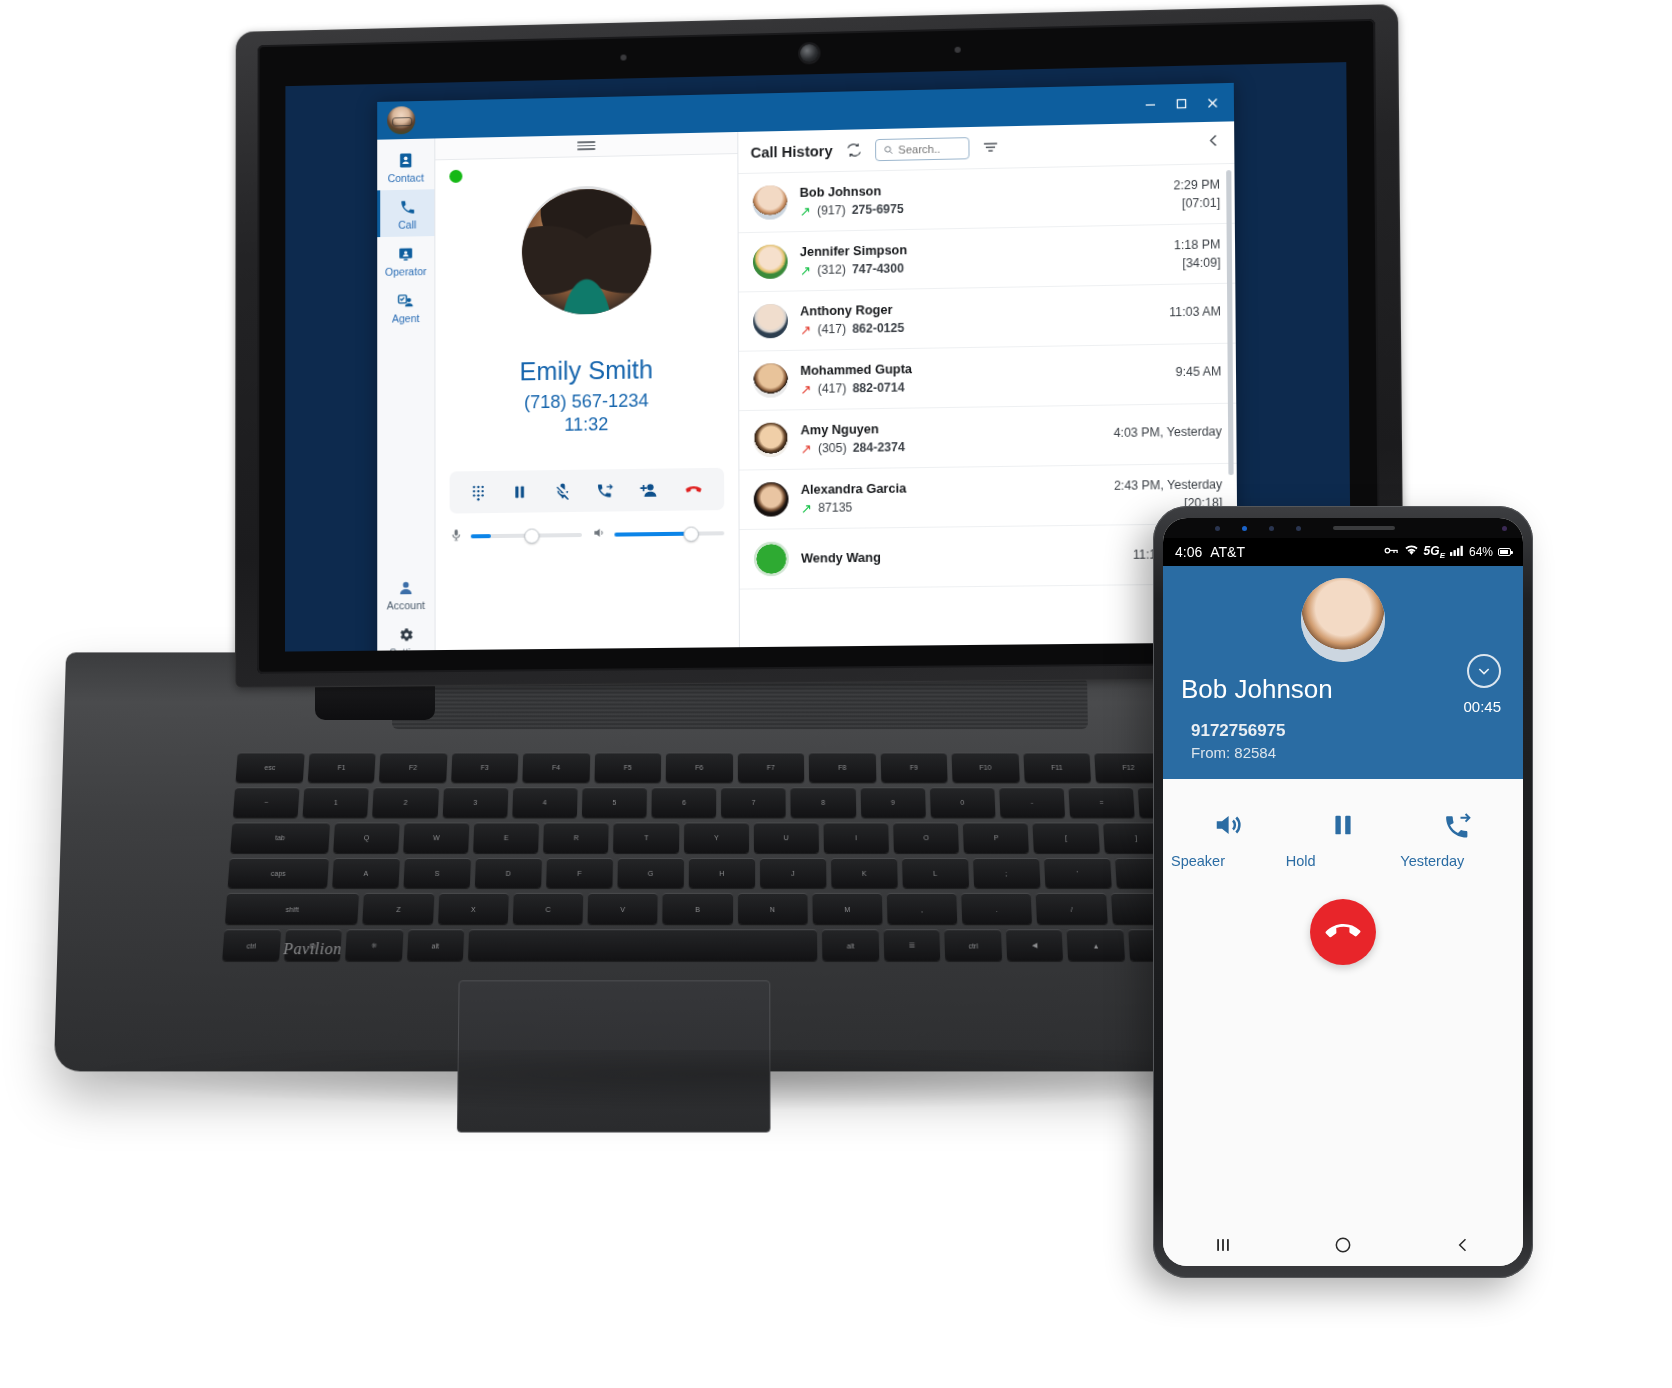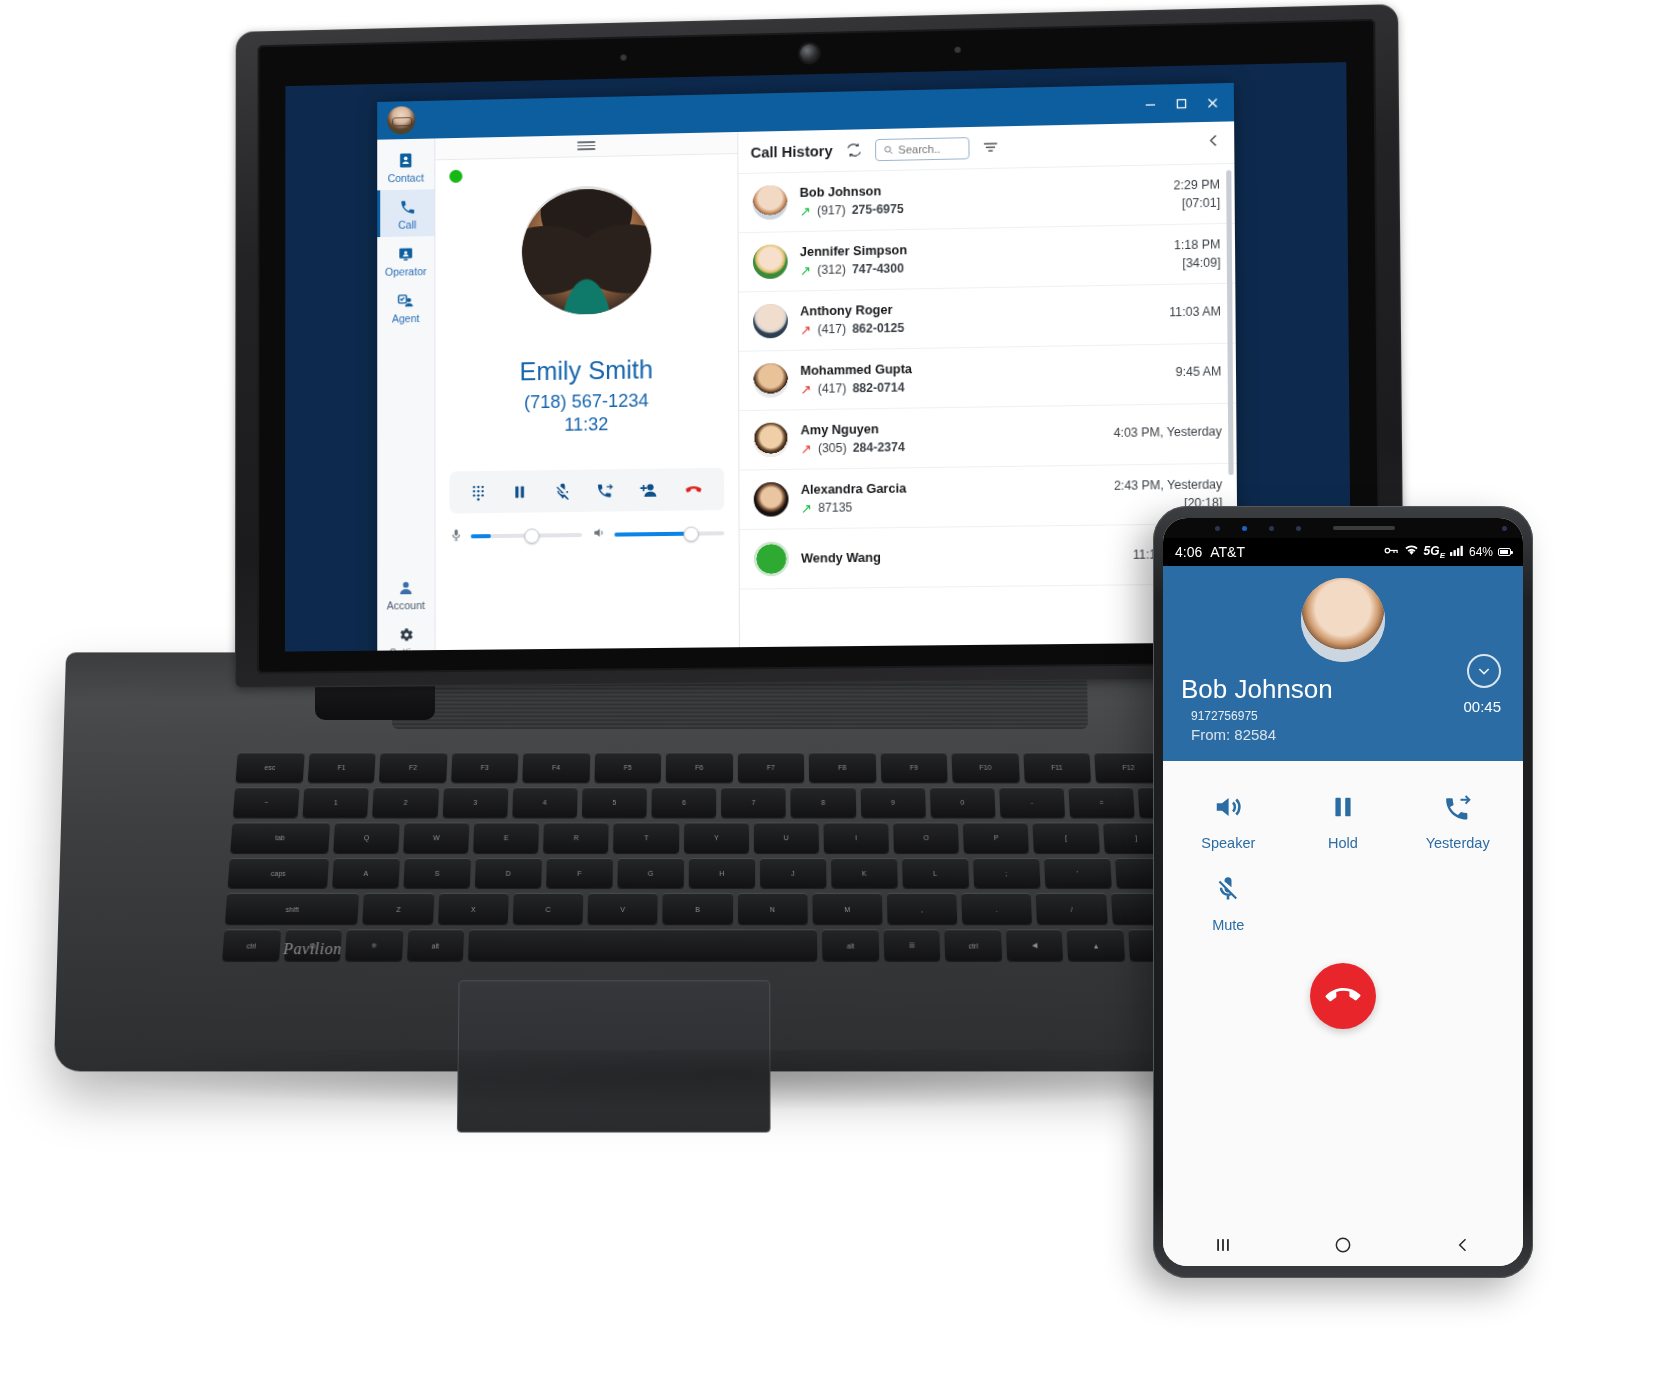--- a/index.html
+++ b/index.html
@@ -215,30 +215,30 @@
   .battbox { width: 13px; height: 8px; border:1.3px solid #fff; border-radius:2px; position:relative; }
   .battbox::after { content:""; position:absolute; left:1px; top:1px; bottom:1px; width: 8px; background:#fff; }
   .battbox::before { content:""; position:absolute; right:-3px; top:2px; width:2px; height:3px; background:#fff; border-radius:0 1px 1px 0; }
 
   .callhdr { background:#2a6ca3; padding: 12px 18px 18px; position:relative; }
   .phav {
     width: 84px; height: 84px; border-radius: 50%; margin: 0 auto; background:#ccd6e0;
     overflow:hidden; position:relative;
   }
   .phname { color:#fff; font-size: 26px; margin-top: 12px; }
-  .phnum { color:#e9eef3; font-size: 12px; margin-top: 4px; padding-left: 10px; }
+  .phnum { color:#e9eef3; font-size: 17px; margin-top: 16px; padding-left: 10px; font-weight: bold; }
   .phfrom { color:#dbe4ec; font-size: 15px; margin-top: 3px; padding-left: 10px; }
   .chevron {
     position:absolute; right: 22px; top: 88px; width: 34px; height:34px; border-radius:50%;
     border: 2px solid #dce6ef; display:flex; align-items:center; justify-content:center; color:#eaf1f7;
   }
   .phdur { position:absolute; right: 22px; top: 132px; color:#fff; font-size: 15px; }
 
   .phgrid { flex:1; background:#fafafa; display:grid; grid-template-columns: repeat(3,1fr); grid-template-rows: auto auto 1fr; padding: 26px 8px 0; }
-  .pcell { text-align:center; color:#2b6ca3; }
+  .pcell { color:#2b6ca3; }
   .pcell .pic { height: 40px; display:flex; align-items:center; justify-content:center; }
   .pcell .plbl { font-size: 14.5px; margin-top: 8px; color:#2b6ca3; }
   .endrow { grid-column: 1/4; display:flex; align-items:flex-start; justify-content:center; padding-top: 30px; }
   .endbtn {
     width: 66px; height: 66px; border-radius:50%; background:#e8252a;
     display:flex; align-items:center; justify-content:center; color:#fff; cursor:pointer;
     box-shadow: 0 3px 8px rgba(0,0,0,.2);
   }
   .navbar { height: 42px; background:#fafafa; display:flex; align-items:center; justify-content:space-around; color:#2b2b2b; }
   .navbar .nb { display:flex; align-items:center; justify-content:center; cursor:pointer; }
@@ -798,30 +798,20 @@
         <div class="pcell">
           <div class="pic">
             <svg width="30" height="30" viewBox="0 0 24 24" fill="#2b6ca3">
                 <path d="M5.6 12c1.4 2.8 3.6 5 6.4 6.4l2-2c.3-.3.7-.4 1-.2 1.1.4 2.3.6 3.5.6.6 0 1 .4 1 1v3.2c0 .6-.4 1-1 1C9.6 22 2.5 14.9 2.5 6c0-.6.4-1 1-1h3.3c.6 0 1 .4 1 1 0 1.2.2 2.4.6 3.5.1.4 0 .8-.2 1z"></path>
                 <path d="M14 5.4h5.2l-1.7-1.7 1.1-1.1L22.2 6.2l-3.6 3.6-1.1-1.1 1.7-1.7H14z"></path>
               </svg>
           </div>
           <div class="plbl">Yesterday</div>
         </div>
 
-        <div class="pcell" style="padding-top:18px">
-          <div class="pic">
-            <svg width="28" height="28" viewBox="0 0 24 24" fill="#2b6ca3">
-                <path d="M15 10.6V5a3 3 0 00-6 0v.6zM9 9.9v2.1a3 3 0 004.5 2.6zM5.3 5L4 6.3l14.4 14.4 1.3-1.3z"></path>
-                <path d="M5 11a7 7 0 0010.3 6.2l-1.6-1.6A5 5 0 017 11z"></path>
-                <rect x="10.9" y="18" width="2.2" height="3"></rect>
-              </svg>
-          </div>
-          <div class="plbl">Mute</div>
-        </div>
 
         <div class="endrow">
           <div class="endbtn">
             <svg width="34" height="34" viewBox="0 0 24 24" fill="#fff" style="transform:rotate(133deg)">
                 <path d="M6.6 10.8c1.4 2.8 3.8 5.1 6.6 6.6l2.2-2.2c.3-.3.7-.4 1-.2 1.2.4 2.4.6 3.6.6.6 0 1 .4 1 1V20c0 .6-.4 1-1 1C10.6 21 3 13.4 3 4c0-.6.4-1 1-1h3.5c.6 0 1 .4 1 1 0 1.3.2 2.5.6 3.6.1.4 0 .8-.2 1.1z"></path>
               </svg>
           </div>
         </div>
       </div>
 

